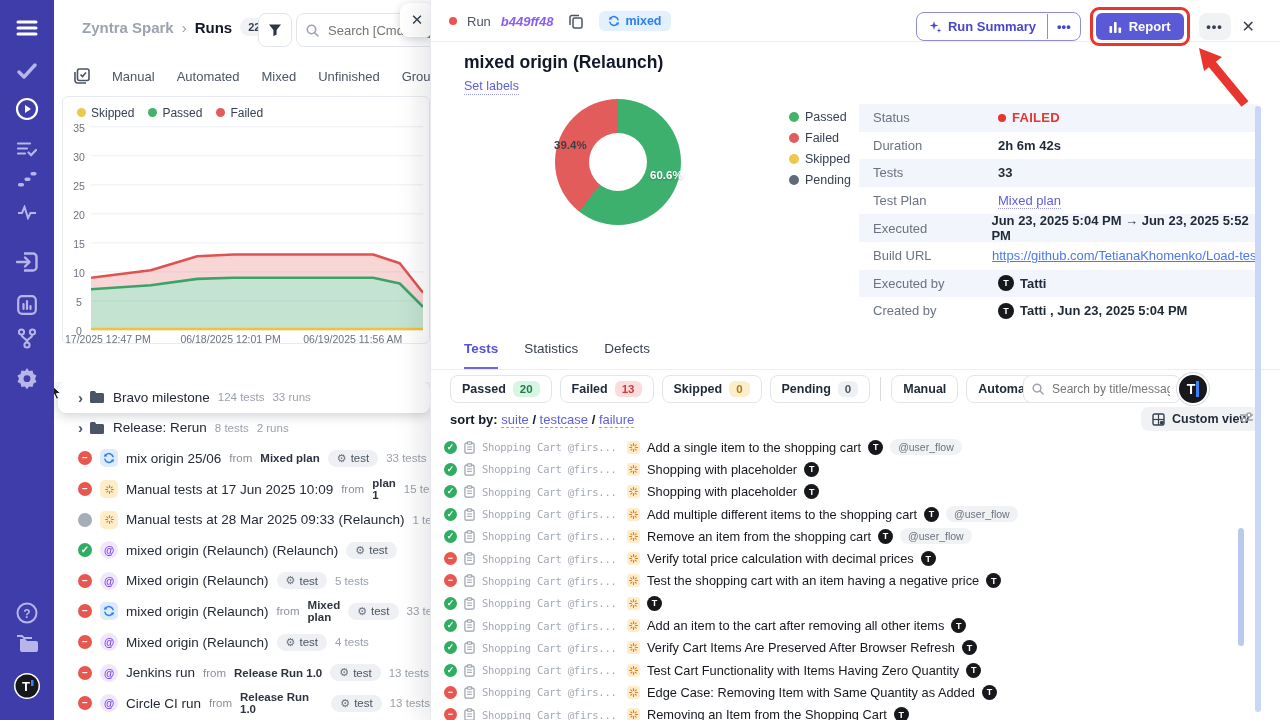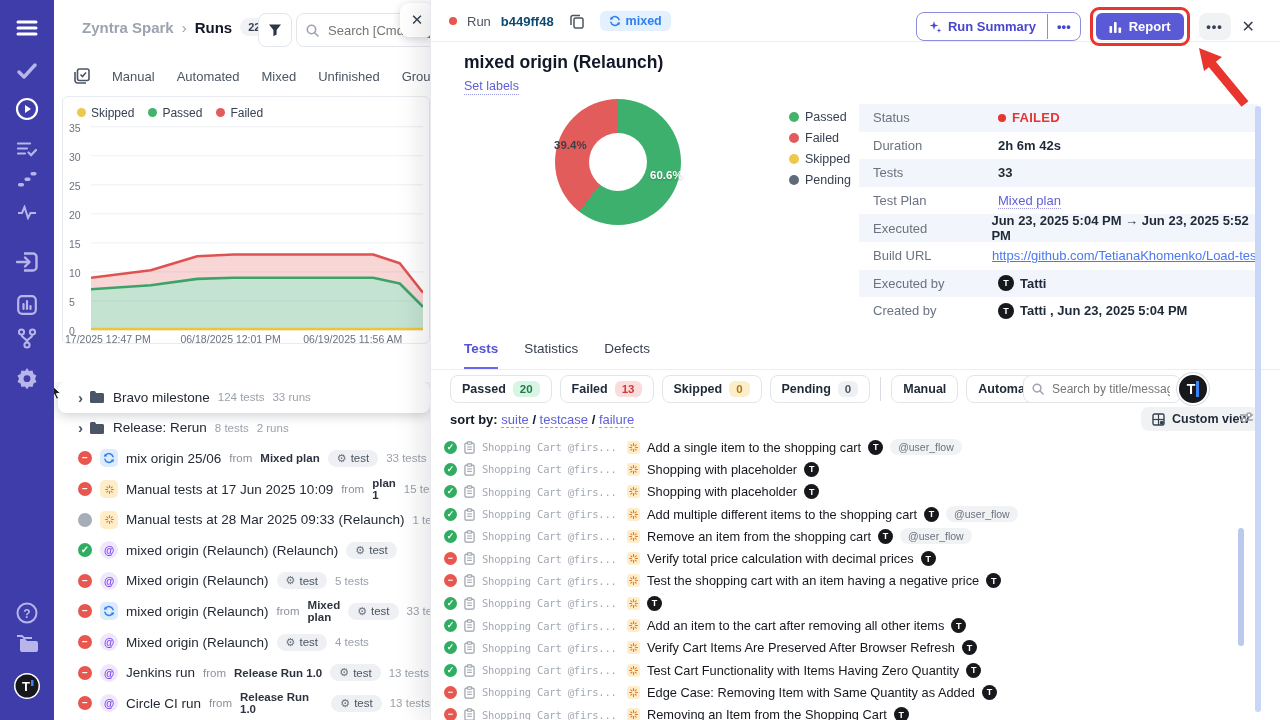--- a/index.html
+++ b/index.html
@@ -25,21 +25,21 @@
             box-shadow:0 2px 8px rgba(15,23,42,.18);display:flex;align-items:center;justify-content:center;
             font-size:15px;color:#374151;z-index:60;}
   .lp-tabs{position:absolute;left:20px;top:68px;display:flex;align-items:center;gap:22px;font-size:13px;color:#4b5563;}
   .lp-tabs .t{cursor:pointer;}
   
   .chart-card{position:absolute;left:8px;top:96px;width:366px;height:246px;border:1px solid #e9ebf0;border-radius:6px;
               background:#fff;overflow:hidden;}
   .clegend{position:absolute;left:14px;top:9px;display:flex;gap:14px;align-items:center;font-size:12px;color:#374151;}
   .clegend .dot{width:9px;height:9px;border-radius:50%;display:inline-block;margin-right:5px;}
   .plotwrap{position:absolute;left:28px;top:28px;width:332px;height:205px;}
-  .ytick{position:absolute;right:342px;font-size:10.5px;color:#6b7280;width:20px;text-align:left;}
+  .ytick{position:absolute;right:342px;font-size:10.5px;color:#6b7280;width:20px;text-align:center;}
   .xlab{position:absolute;top:236px;font-size:10.5px;color:#6b7280;white-space:nowrap;}
   
   .runs{position:absolute;left:0;top:382px;width:376px;height:338px;overflow:hidden;}
   .run-row{display:flex;align-items:center;height:30.6px;padding-left:24px;gap:8px;font-size:13.5px;color:#242a35;position:relative;}
   .run-row.hl{background:#fff;border-radius:8px;margin-left:4px;box-shadow:0 2px 12px rgba(15,23,42,.22);padding-left:20px;}
   .run-row .chev{color:#4b5563;font-size:15px;font-weight:700;margin-right:-2px;}
   .run-row .nm{font-weight:500;white-space:nowrap;}
   .run-row .meta{font-size:11.5px;color:#9aa1ab;white-space:nowrap;}
   .run-row .from{font-size:11.5px;color:#8a919c;}
   .run-row .plan{font-size:11.5px;color:#2d3340;font-weight:700;}
@@ -55,21 +55,21 @@
   .ticon.mixed{background:#ddebfd;}
   .ticon.manual{background:#fdeec9;}
   .ticon.launch{background:#efe7fc;border-radius:50%;color:#7a3ff2;font-weight:700;font-size:10.5px;}
   .cursorpin{position:absolute;left:-8px;top:2px;}
   
   .rp{position:absolute;left:430px;top:0;width:850px;height:720px;background:#fff;z-index:50;
       box-shadow:-10px 0 24px rgba(15,23,42,.10);border-left:1px solid #e7e9ee;}
   .rp-top{position:absolute;left:0;top:0;width:850px;height:41px;border-bottom:1px solid #eceef2;background:#fff;}
   .rp-run{position:absolute;left:18px;top:11px;display:flex;align-items:center;gap:10px;font-size:13px;color:#4b5563;}
   .rp-run .rdot{width:8px;height:8px;border-radius:50%;background:#e8574f;}
-  .rp-run .rid{font-weight:700;color:#0c4a6e;}
+  .rp-run .rid{font-weight:700;color:#8b5cf6;font-style:italic;}
   .mixedbadge{display:inline-flex;align-items:center;gap:5px;background:#e3f0fd;color:#2f80ed;font-size:12.5px;
               font-weight:600;border-radius:6px;padding:3px 9px;margin-left:6px;}
   .rp-actions{position:absolute;right:24px;top:7px;display:flex;align-items:center;gap:9px;}
   .btn-summary{display:flex;align-items:center;border:1px solid #8c8ce0;border-radius:8px;overflow:hidden;background:#fff;height:27px;}
   .btn-summary .lab{display:flex;align-items:center;gap:6px;padding:0 11px;color:#4747cf;font-size:13px;font-weight:700;}
   .btn-summary .dots{border-left:1px solid #8c8ce0;padding:0 9px;color:#4747cf;font-weight:700;font-size:13px;line-height:25px;}
   .report-box{border:3px solid #e8352e;border-radius:9px;padding:3px;}
   .btn-report{display:flex;align-items:center;gap:7px;background:#5a5ad6;color:#fff;font-size:13px;font-weight:700;
               border-radius:6px;height:27px;padding:0 13px;}
   .btn-more{width:32px;height:27px;background:#f1f2f4;border-radius:8px;color:#374151;font-weight:700;font-size:13px;

